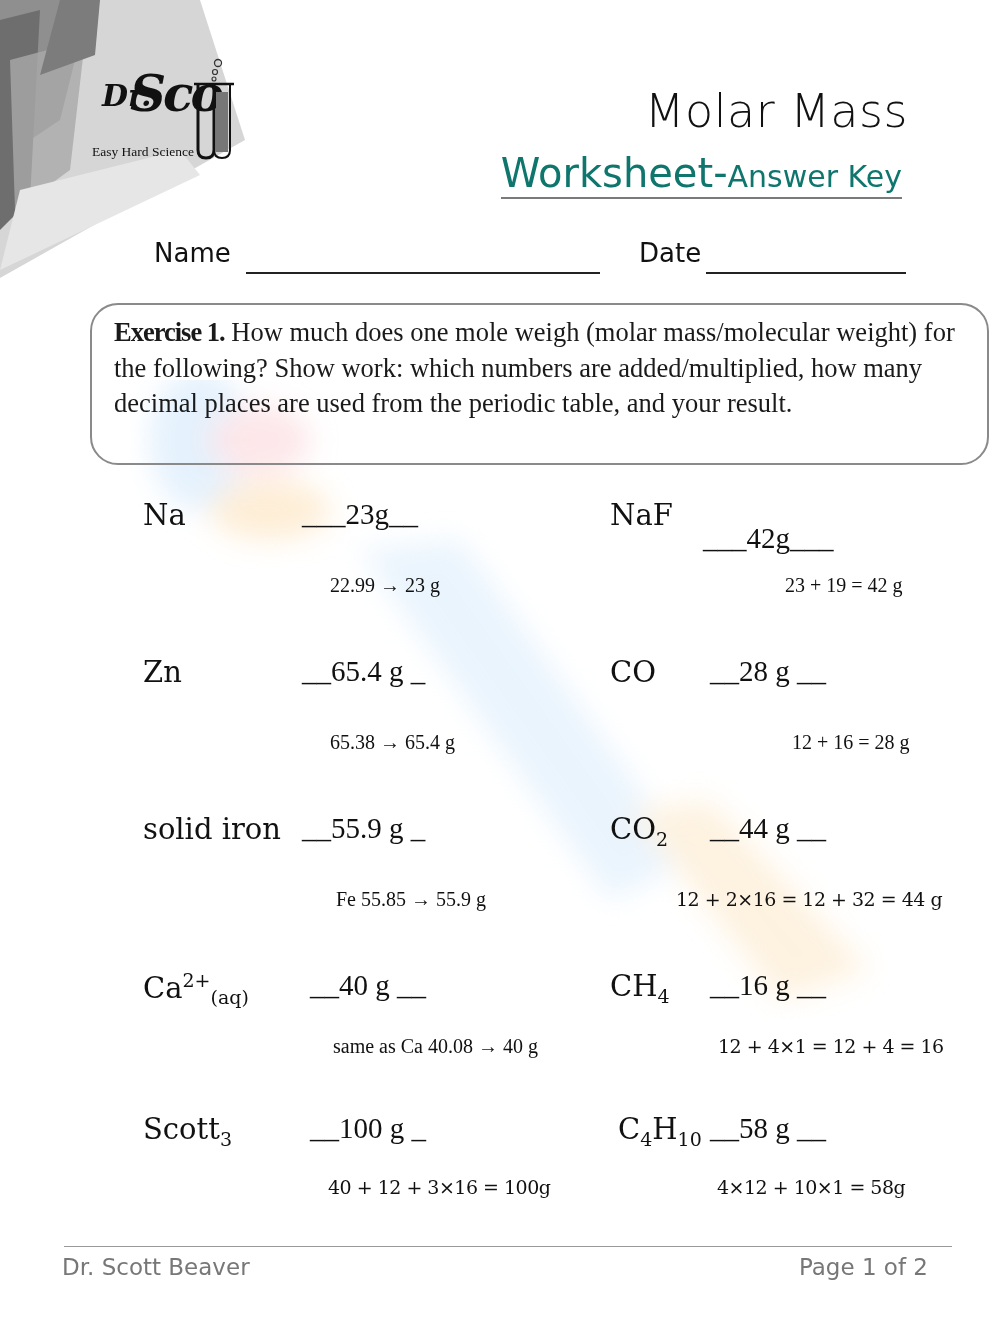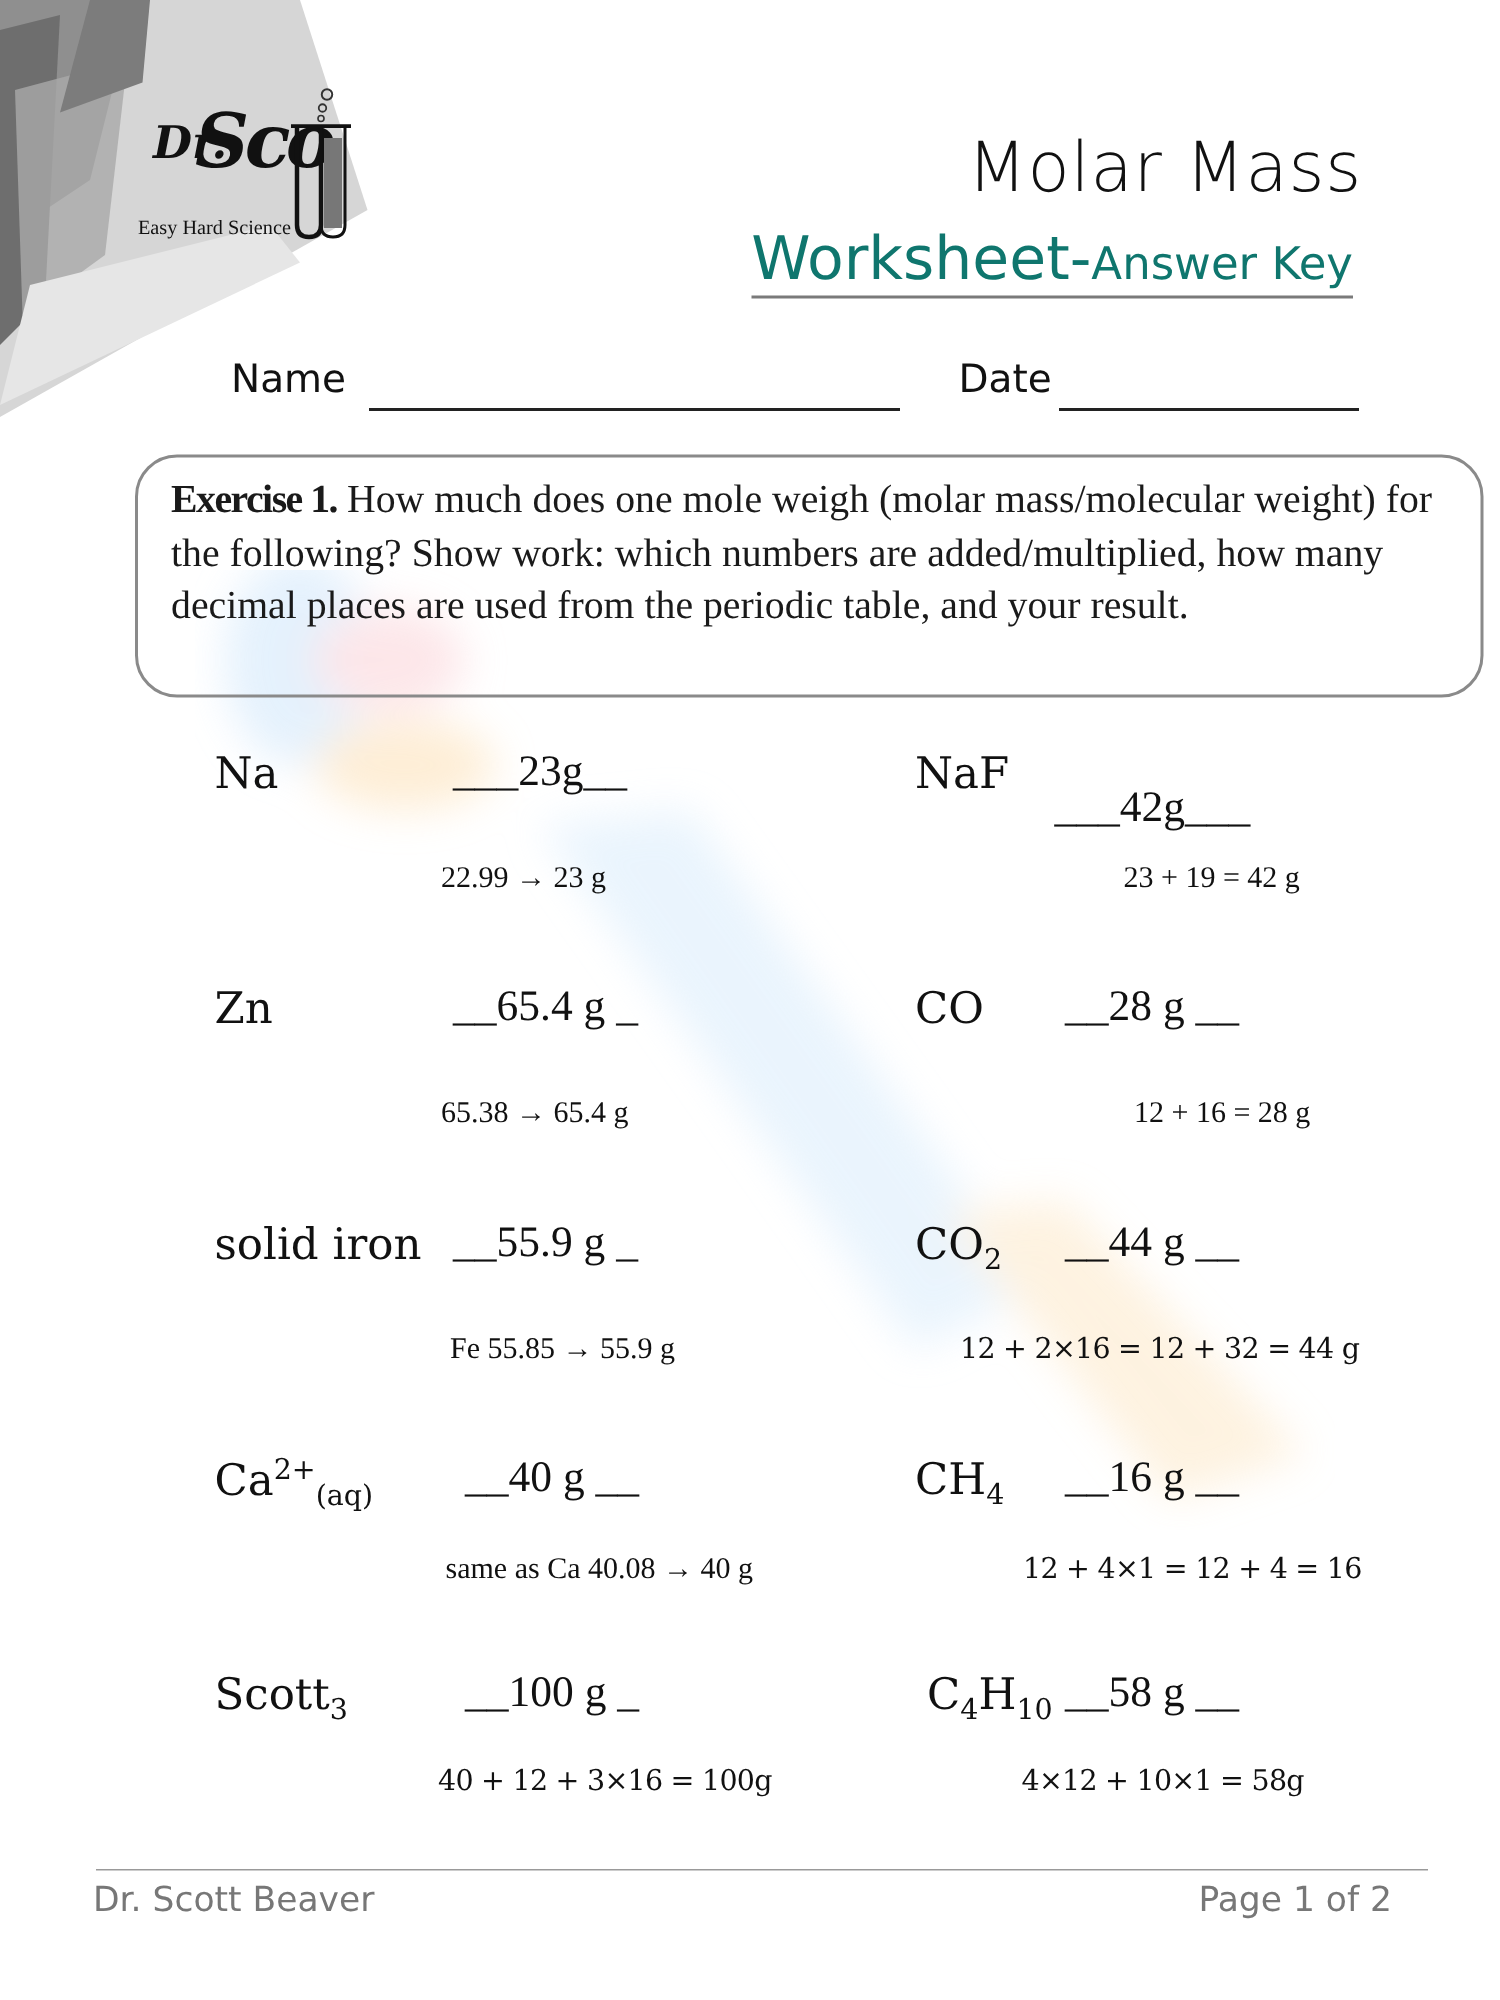--- a/index.html
+++ b/index.html
@@ -31,21 +31,21 @@
     border: 2px solid #8a8a8a; border-radius: 28px; box-sizing: border-box;
     padding: 10px 10px 0 22px;
     font-family: "Liberation Serif", serif; font-size: 26.5px; line-height: 35.5px; color: #1a1a1a;
   }
   .exercise-box b { font-weight: bold; letter-spacing: -1px; }
 
   .item { position: absolute; font-family: "DejaVu Serif", serif; color: #111; }
   .label { font-size: 29px; white-space: nowrap; margin-left: 40px; }
   .label sub, .label sup { font-size: 19px; }
   .answer { font-size: 29px; white-space: pre; font-family: Liberation Serif, serif; }
-  .work { font-family: "Liberation Serif", serif; font-size: 20px; white-space: nowrap; color: #111; }
+  .work { font-family: "Liberation Serif", serif; font-size: 20px; white-space: nowrap; color: #111; margin-left: 36px; }
   .work.cond { font-family: "DejaVu Serif", serif; font-size: 19px; letter-spacing: -0.5px; }
 
   .footer-rule { position: absolute; left: 64px; top: 1246px; width: 888px; border-top: 1.5px solid #999; }
   .footer-left, .footer-right { position: absolute; top: 1254px; font-family: "DejaVu Sans", sans-serif; font-size: 23px; color: #777; }
   .footer-left { left: 62px; }
   .footer-right { right: 72px; }
 </style>
 </head>
 <body>
 

